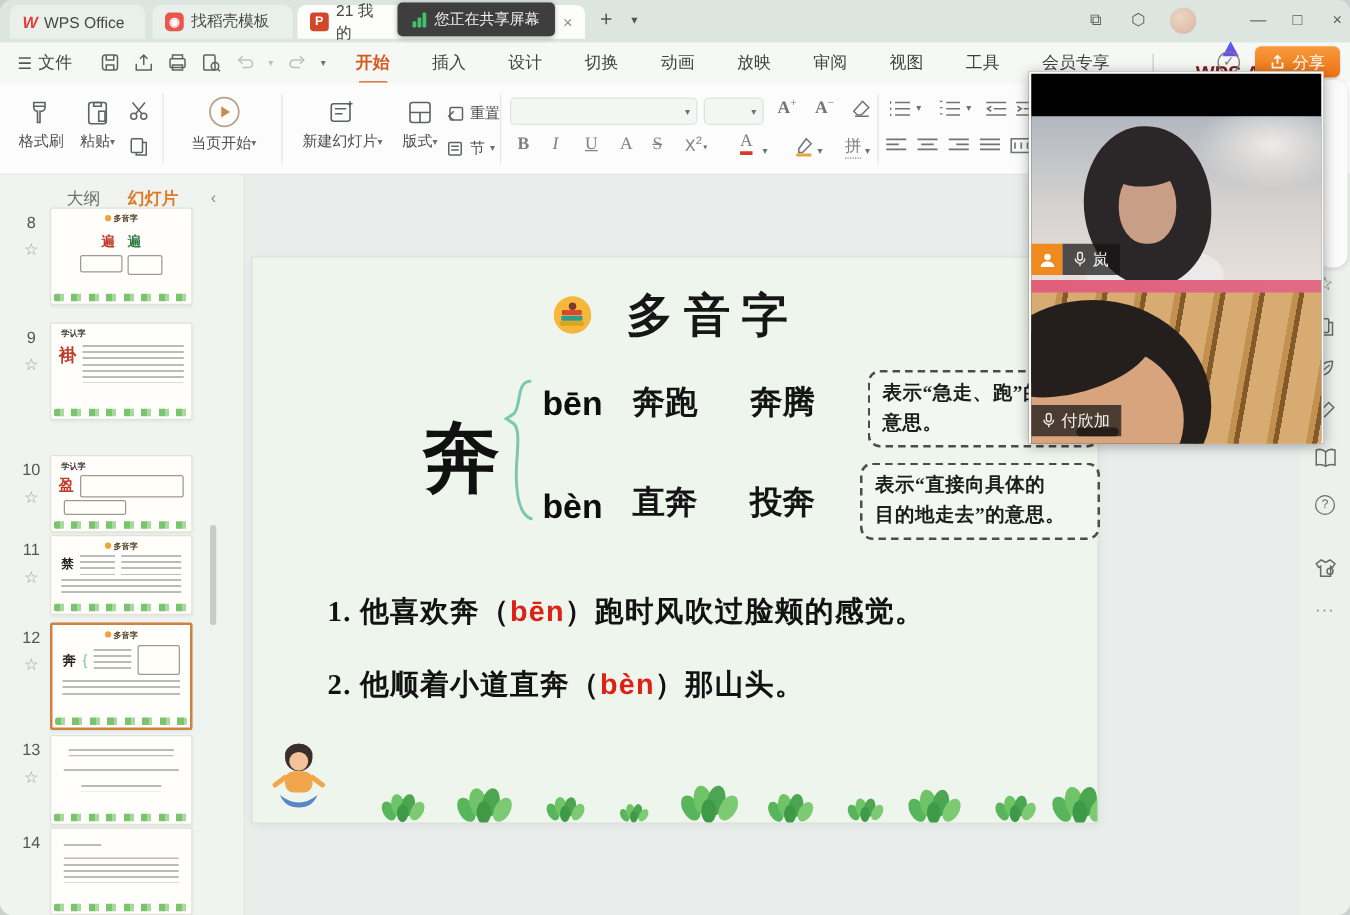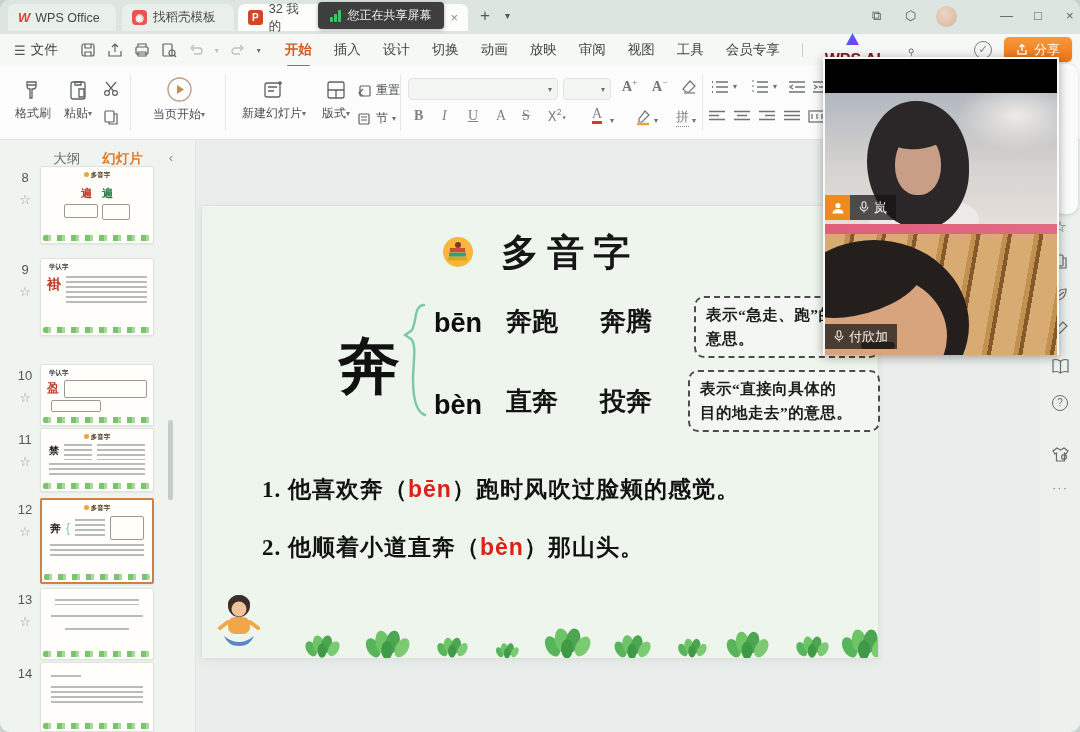--- a/index.html
+++ b/index.html
@@ -24,21 +24,21 @@
   .bars{display:inline-flex;align-items:flex-end;gap:1.5px;height:12px;}
   .bars i{width:2.5px;background:#3ec26b;border-radius:1px;display:block;}
   .bars i:nth-child(1){height:5px;}.bars i:nth-child(2){height:8px;}.bars i:nth-child(3){height:12px;}
 
   
   .menubar{position:absolute;left:0;top:34px;width:1080px;height:32px;background:#f6f8f6;display:flex;align-items:center;}
   .mfile{display:flex;align-items:center;gap:5px;margin-left:14px;font-size:13.5px;color:#41453f;}
   .hamb{font-size:13px;color:#555;}
   .qicons{display:flex;align-items:center;gap:11px;margin-left:22px;}
   .qicons svg{display:block;}
-  .menu-items{display:flex;align-items:center;gap:22px;margin-left:24px;font-size:13.5px;color:#3f433d;}
+  .menu-items{display:flex;align-items:center;gap:34px;margin-left:24px;font-size:13.5px;color:#3f433d;}
   .mi{cursor:default;}
   .mi.active{color:#d6581d;font-weight:bold;position:relative;}
   .mi.active::after{content:"";position:absolute;left:2px;right:2px;bottom:-8px;height:2.5px;background:#d6581d;border-radius:2px;}
   .mdiv{width:1px;height:14px;background:#c9cec9;}
   .ai{display:flex;align-items:center;gap:5px;font-size:16px;font-weight:bold;color:#7f1d1d;flex-direction:column;}
   .mag{font-size:14px;color:#555;margin-left:4px;transform:rotate(-45deg);display:inline-block;}
   .mright{position:absolute;right:8px;top:3px;display:flex;align-items:center;gap:12px;}
   .okcirc{width:18px;height:18px;border-radius:50%;border:1.4px solid #7a7f7b;color:#7a7f7b;font-size:11px;display:flex;align-items:center;justify-content:center;}
   .share-btn{height:25px;padding:0 12px;border-radius:5px;background:linear-gradient(180deg,#f79a3c,#ee7214);color:#fff;font-size:13px;display:flex;align-items:center;gap:5px;box-shadow:0 1px 2px rgba(0,0,0,.15);}
 
@@ -126,21 +126,21 @@
     <div class="tab" style="left:8px;width:108px;">
       <span class="wps-logo">W</span>
       <span>WPS Office</span>
     </div>
     <div class="tab" style="left:122px;width:112px;">
       <span class="sq-icon docer">◉</span>
       <span>找稻壳模板</span>
     </div>
     <div class="tab active" style="left:238px;width:230px;">
       <span class="sq-icon ppt">P</span>
-      <span>32 我的</span>
+      <span>21 我的</span>
       <span style="margin-left:108px;color:#6a6e6b;">pp</span>
       <span class="tab-close">×</span>
     </div>
     <span class="newtab" style="left:480px;">+</span>
     <span class="tab-caret" style="left:505px;">▾</span>
 
     <div class="toast">
       <span class="bars">
           <i></i>
           <i></i>

